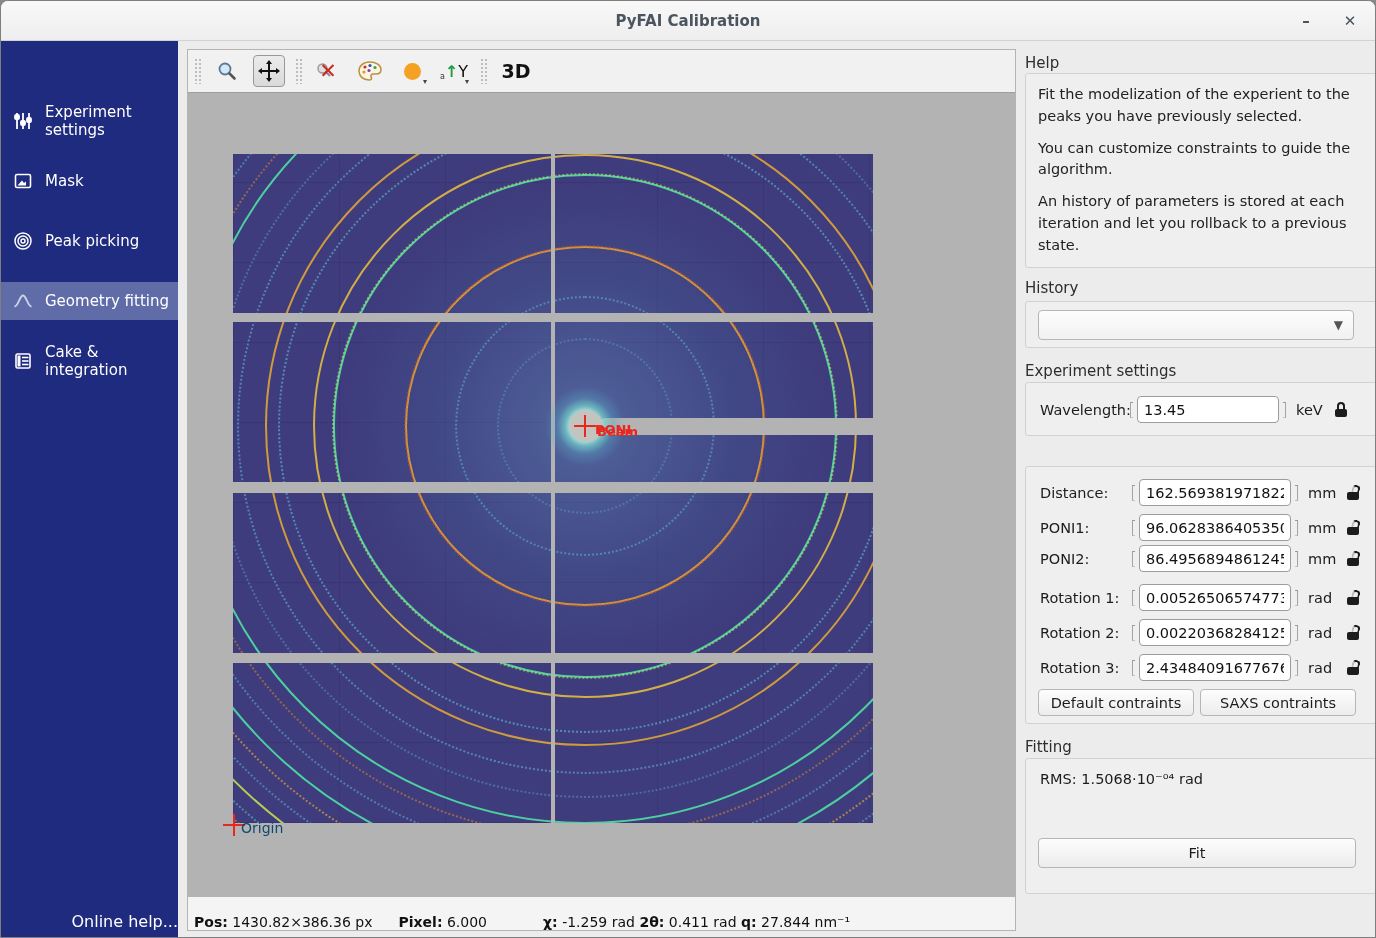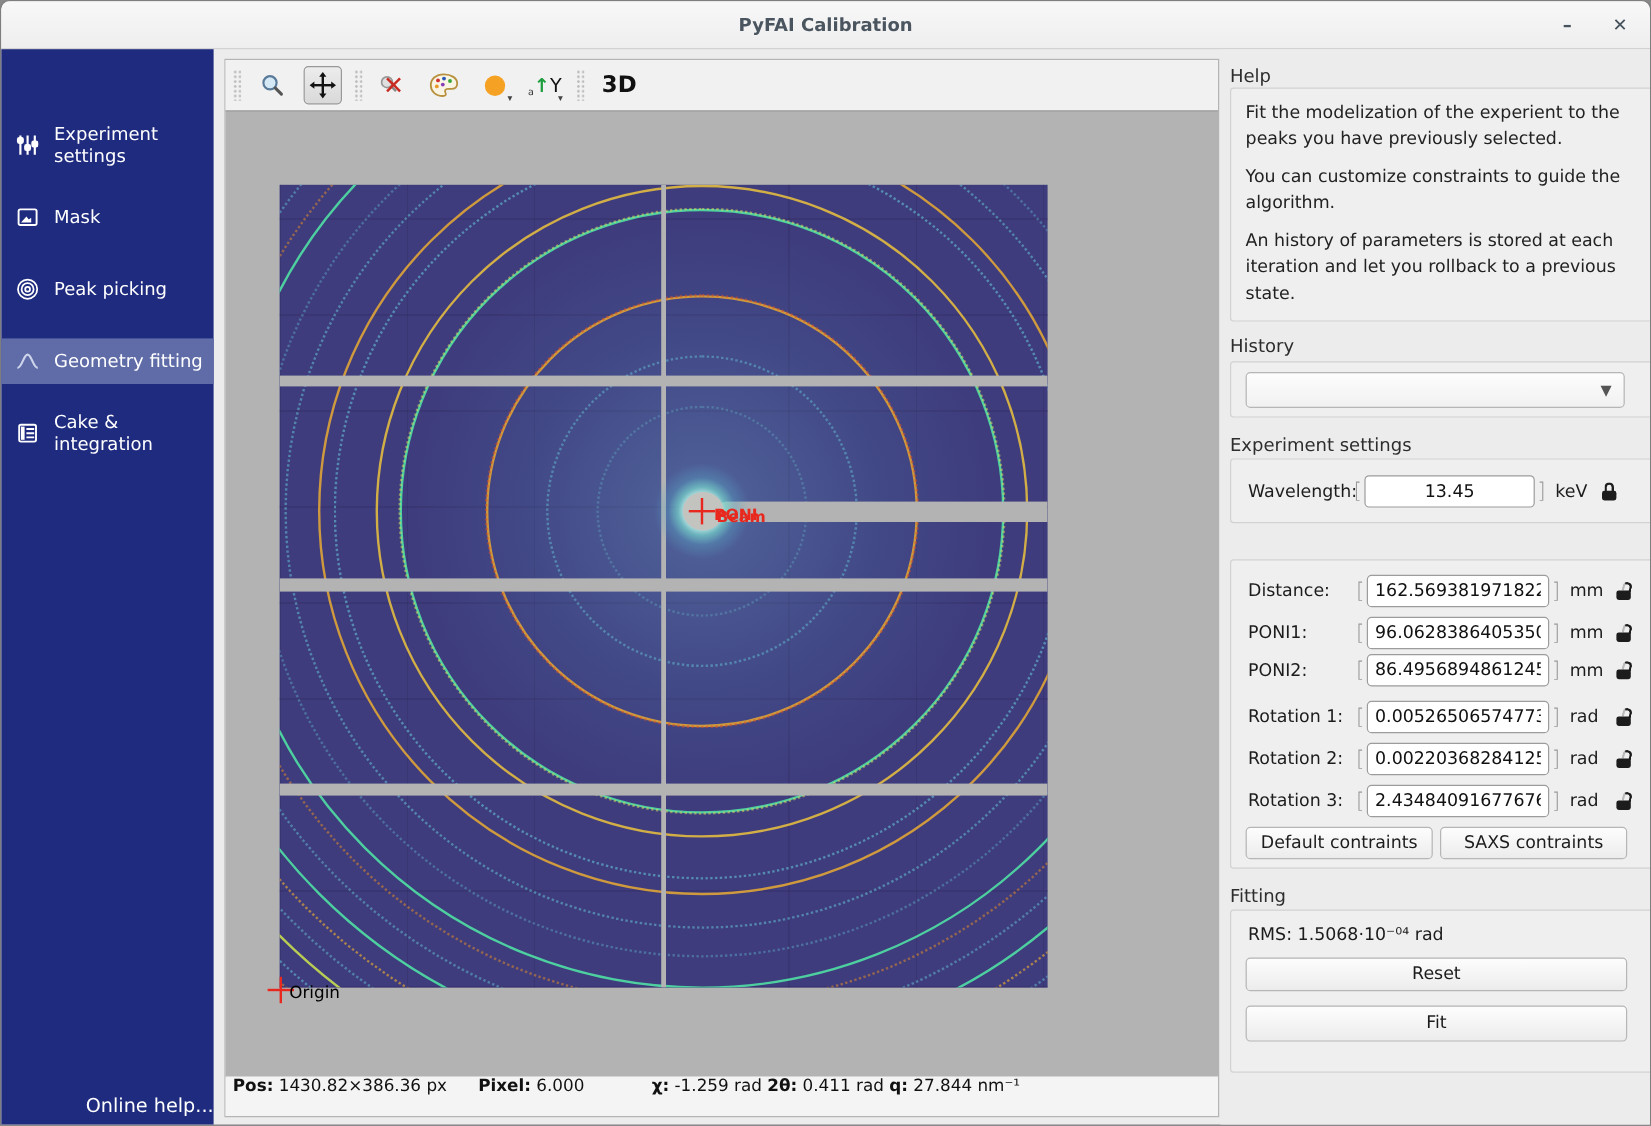--- a/index.html
+++ b/index.html
@@ -76,46 +76,46 @@
   .beam-glow { position:absolute; left:312px; top:232px; width:80px; height:80px; z-index:8;
     border-radius:50%;
     background:radial-gradient(circle, rgba(190,235,230,0.95) 0 14px, rgba(120,215,205,0.7) 20px, rgba(90,170,200,0.35) 28px, rgba(90,150,190,0) 40px); }
   .beam-blob { position:absolute; left:336px; top:256px; width:34px; height:32px; z-index:9;
     border-radius:50%; background:#c3c3c0; }
   .cross { position:absolute; z-index:11; width:22px; height:22px; }
   .cross::before, .cross::after { content:""; position:absolute; background:#e8281e; }
   .cross::before { left:0; top:10px; width:22px; height:2px; }
   .cross::after { left:10px; top:0; width:2px; height:22px; }
   .center-label { position:absolute; z-index:11; color:#e8281e; font-size:13px; font-weight:bold; }
-  .origin-label { position:absolute; z-index:11; color:#000000; font-size:14px; }
+  .origin-label { position:absolute; z-index:11; color:#0c4a6e; font-size:14px; }
 
   
   .statusbar { position:absolute; left:0; bottom:0; width:100%; height:33px;
-    background:#f4f4f4; display:flex; align-items:flex-start; font-size:14px; color:#111;
+    background:#f4f4f4; display:flex; align-items:flex-end; font-size:14px; color:#111;
     padding-left:6px; }
   .statusbar b { font-weight:bold; }
   .sgroup { margin-right:26px; white-space:nowrap; }
   .sgroup span.val { font-weight:normal; }
 
   
   .rpanel { position:absolute; left:1016px; top:40px; width:359px; height:898px; background:#ececec; }
   .sect-label { position:absolute; left:8px; font-size:15px; color:#2d2d2d; }
   .groupbox { position:absolute; left:8px; width:380px; border:1px solid #d2d2d2;
     border-radius:3px; background:#efefef; }
   .help-box p { font-size:14.5px; color:#222; line-height:1.5; margin:10px 12px; }
   .combobox { position:absolute; left:12px; top:8px; width:316px; height:30px;
     background:linear-gradient(#fdfdfd,#f1f1f1); border:1px solid #b6b6b6; border-radius:4px; }
   .combobox .arrow { position:absolute; right:10px; top:7px; color:#555; font-size:12px; }
   .prow { position:absolute; display:flex; align-items:center; font-size:14.5px; color:#1c1c1c; }
   .prow .lbl { width:86px; }
   .prow.geom .lbl { width:88px; }
   .bracket { color:#9a9a9a; font-size:18px; font-weight:300; padding:0 2px; }
   .field { height:27px; background:#fff; border:1px solid #9c9c9c; border-radius:4px;
     font-size:14.5px; color:#111; padding:0 6px; font-family:"DejaVu Sans","Liberation Sans",sans-serif; }
-  .field.right { text-align:center; }
+  .field.right { text-align:left; }
   .unit { margin-left:6px; width:32px; }
   .lock { position:relative; width:13px; height:15px; display:inline-block; margin-left:6px; }
   .lock .lbody { position:absolute; bottom:0; left:0.5px; width:12px; height:8px;
     background:#1c1c1c; border-radius:2px; }
   .lock .shackle { position:absolute; top:0; left:2.5px; width:8px; height:8px;
     border:2px solid #1c1c1c; border-bottom:none; border-radius:5px 5px 0 0; }
   .lock.open .shackle { left:5.5px; transform:rotate(14deg); border-left-color:rgba(28,28,28,0.25); }
   .btn { background:linear-gradient(#fdfdfd,#ececec); border:1px solid #b6b6b6;
     border-radius:4px; font-size:14.5px; color:#1c1c1c; display:flex; align-items:center;
     justify-content:center; cursor:default; font-family:inherit; }
@@ -394,19 +394,18 @@
       <button class="btn" style="position:absolute;left:174px;top:222px;width:156px;height:27px">SAXS contraints</button>
     </div>
 
     <div class="sect-label" style="top:697px">Fitting</div>
     <div class="groupbox" style="top:717px;height:136px">
       <div class="rms">
         <span>RMS:</span>
         <span>1.5068·10⁻⁰⁴</span>
         <span>rad</span>
       </div>
-      <button class="btn" style="position:absolute;left:12px;top:39px;width:318px;height:28px">Reset</button>
       <button class="btn" style="position:absolute;left:12px;top:79px;width:318px;height:30px">Fit</button>
     </div>
 
   </div>
 
 </div>
 
 </body></html>

